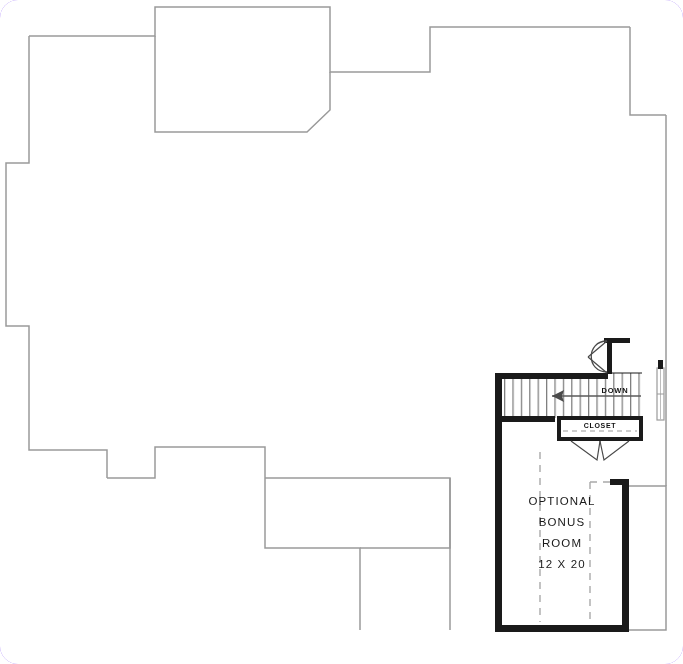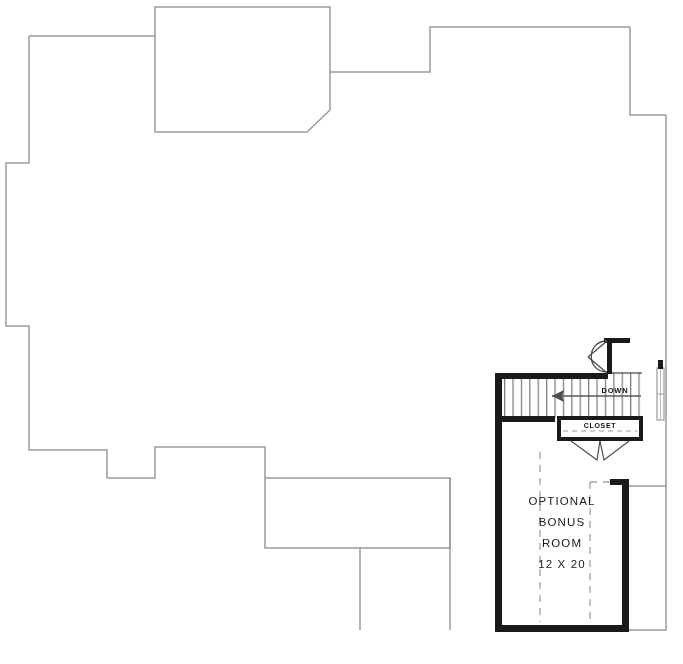--- a/index.html
+++ b/index.html
@@ -9,20 +9,21 @@
   }
   body {
     font-family: "Liberation Sans", sans-serif;
   }
   #plan-root {
     position: relative;
     width: 683px;
     height: 664px;
     background: #8b5cf6;
     overflow: hidden;
+    border-radius: 18px;
   }
   #plan-svg {
     display: block;
     width: 683px;
     height: 664px;
   }
   .room-label {
     font-family: "Liberation Sans", sans-serif;
     font-size: 11.5px;
     letter-spacing: 1.1px;

